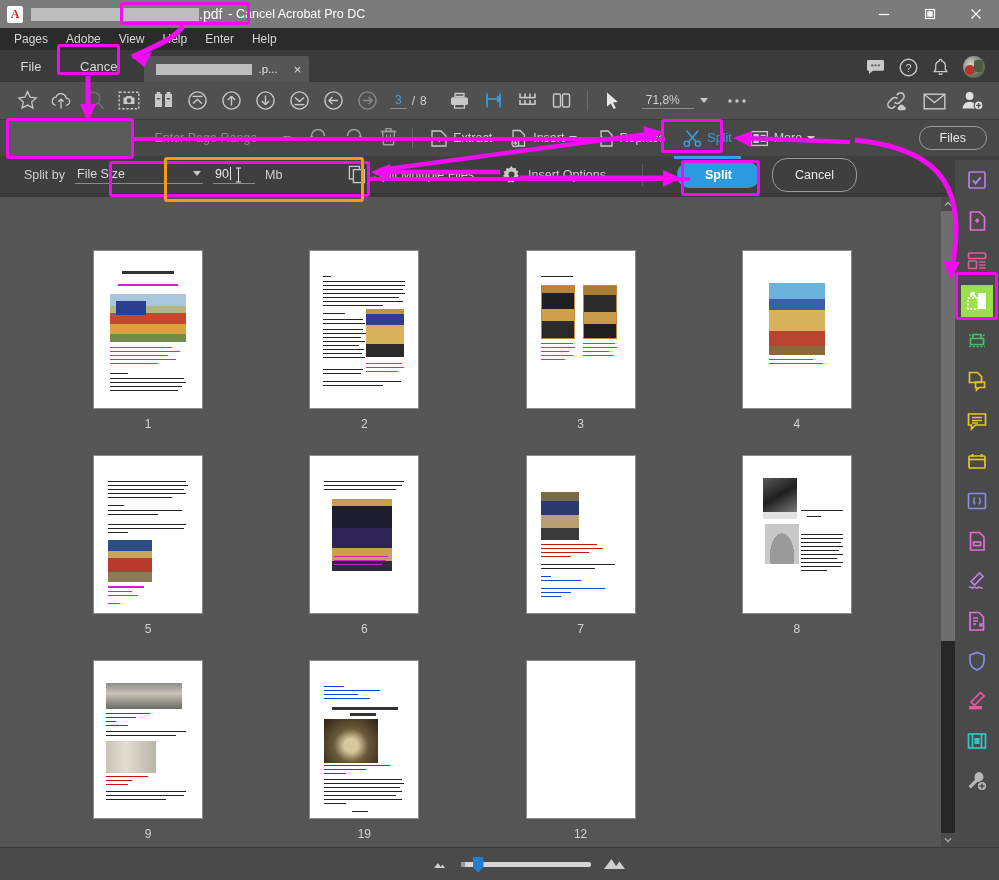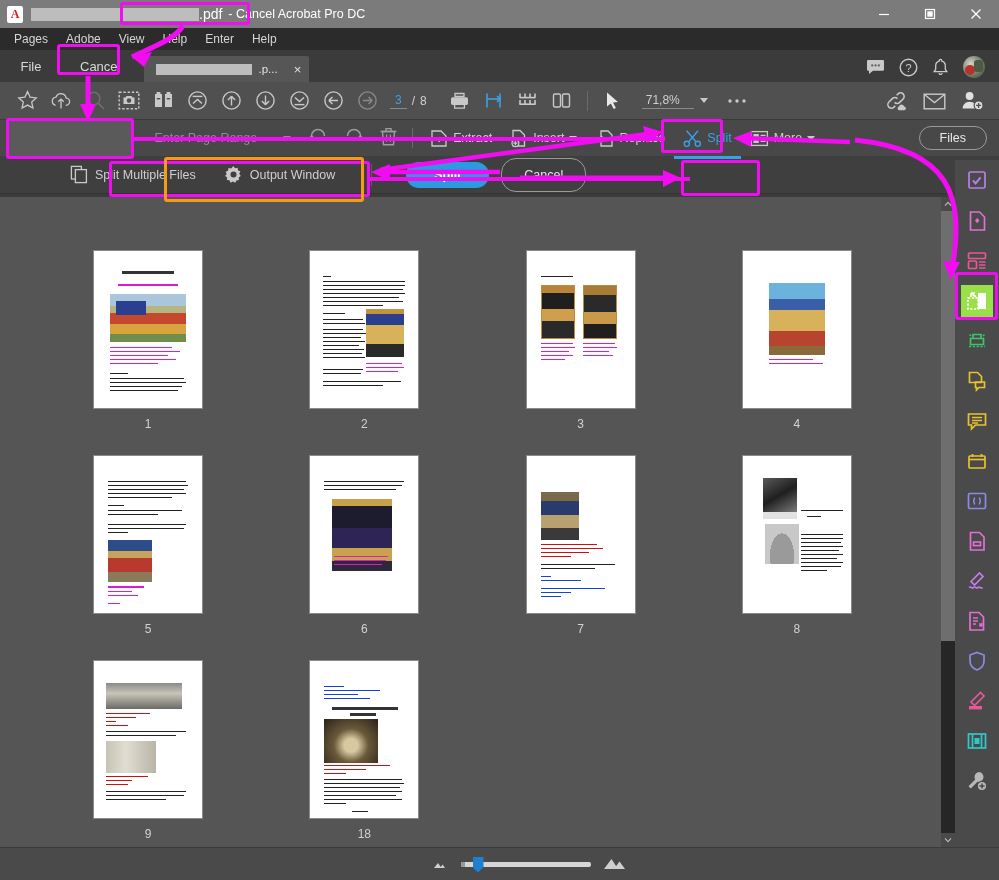--- a/index.html
+++ b/index.html
@@ -470,33 +470,47 @@
         <rect x="3.4" y="4" width="5.4" height="9" fill="#c9c9c9"></rect>
         <path d="M10.6 5.4h5M10.6 8.4h5M10.6 11.4h5" stroke="#c9c9c9" stroke-width="1.2"></path>
       </svg>
     <span>More</span>
     <span class="pr-caret" style="border-top-color:#c9c9c9;"></span>
   </div>
   <div class="btn-close">Files</div>
 </div>
 
 <div id="splitbar">
+  <div class="splitby-wrap">
+    <span class="sb-lab">Split by</span>
+    <span class="sb-select">
+      <span>File Size</span>
+      <span class="caret-d"></span>
+    </span>
+    <span class="sb-num">
+      <span>90</span><span class="caretbar"></span>
+      <svg class="ibeam" width="7" height="16" viewBox="0 0 7 16">
+          <path d="M1 1h5M3.5 1v14M1 15h5" stroke="#e8e8e8" stroke-width="1"></path>
+        </svg>
+    </span>
+    <span class="sb-unit">Mb</span>
+  </div>
   <div class="sp-tool" style="margin-left:42px;">
     <svg width="18" height="19" viewBox="0 0 18 19">
         <rect x="1.4" y="1.4" width="10" height="12.6" fill="none" stroke="#c9c9c9" stroke-width="1.3"></rect>
         <rect x="5.4" y="4.6" width="11" height="13" fill="#3f3f3f" stroke="#c9c9c9" stroke-width="1.3"></rect>
       </svg>
     <span>Split Multiple Files</span>
   </div>
   <div class="sp-tool">
     <svg width="19" height="19" viewBox="0 0 19 19">
         <path d="M9.5 1l1.5 2.2 2.6-.5.4 2.6 2.4 1.1-1.2 2.4 1.6 2.1-2.1 1.6.3 2.6-2.6.3-1.2 2.4-2.3-1.2-2.4 1.1-1-2.4-2.6-.4.2-2.6L1 11.1l1.7-2-1.1-2.4 2.4-1 .5-2.6 2.6.4z" fill="#c9c9c9"></path>
         <circle cx="9.5" cy="9.5" r="3" fill="#3f3f3f"></circle>
       </svg>
-    <span>Output Window</span>
+    <span>Insert Options</span>
   </div>
   <div class="sp-sep" style="margin-left:22px;"></div>
   <div class="btn-split" style="margin-left:26px;">Split</div>
   <div class="btn-cancel">Cancel</div>
 </div>
 
 <div id="canvas">
   <div id="thumbgrid">
 
     <div class="thumbcell">
@@ -688,23 +702,27 @@
         <div class="mt red" style="left:14px;top:112px;width:22px;"></div>
         <div class="mt" style="left:14px;top:118px;width:78px;"></div>
         <div class="mt" style="left:14px;top:122px;width:80px;"></div>
         <div class="mt" style="left:14px;top:126px;width:76px;"></div>
         <div class="mt" style="left:14px;top:130px;width:78px;"></div>
         <div class="mt" style="left:14px;top:134px;width:72px;"></div>
         <div class="mt" style="left:14px;top:138px;width:78px;"></div>
         <div class="mt" style="left:14px;top:142px;width:22px;"></div>
         <div class="mt" style="left:42px;top:150px;width:16px;"></div>
       </div>
-      <div class="pnum">18</div>
-    </div>
-
+      <div class="pnum">19</div>
+    </div>
+
+    <div class="thumbcell">
+      <div class="pagebox"></div>
+      <div class="pnum">12</div>
+    </div>
 
   </div>
 </div>
 
 <div id="vscroll">
   <div class="scr-arrow">
     <svg width="8" height="6" viewBox="0 0 8 6">
         <path d="M1 4.6L4 1.4l3 3.2" fill="none" stroke="#b5b5b5" stroke-width="1.3"></path>
       </svg>
   </div>

